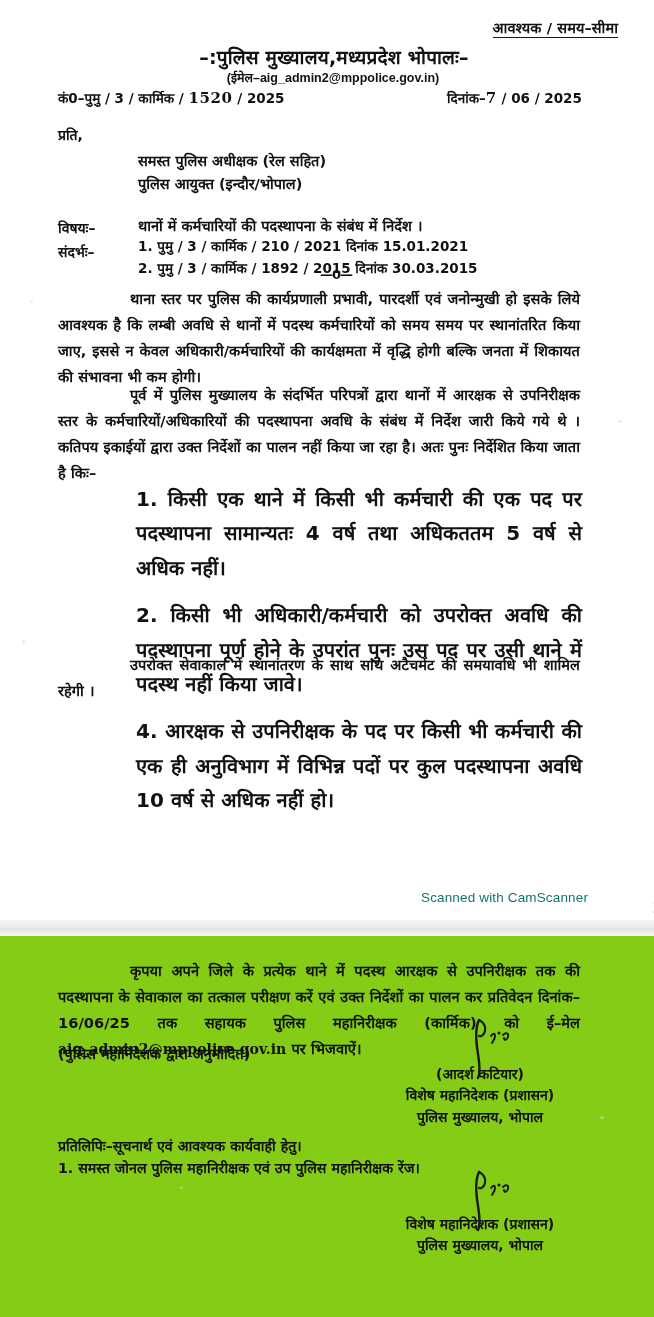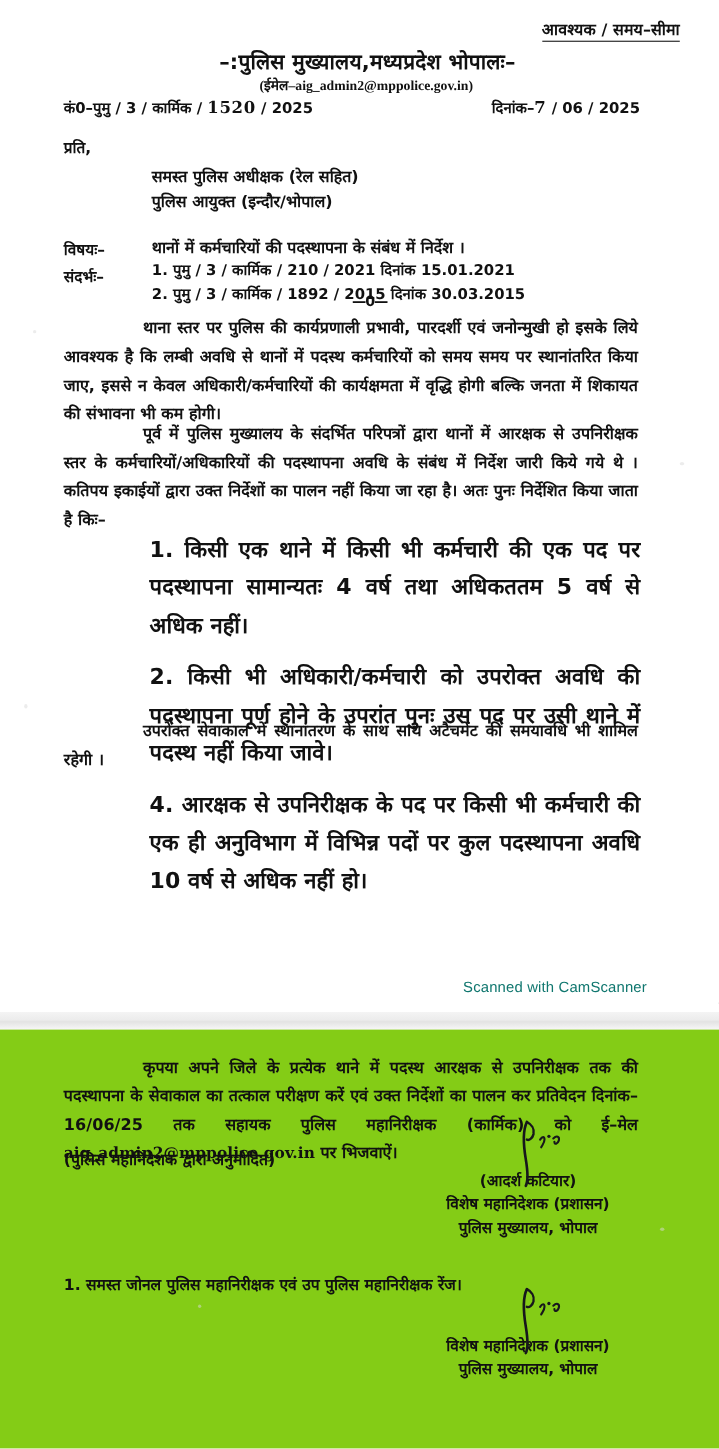--- a/index.html
+++ b/index.html
@@ -25,21 +25,21 @@
   .blk{position:absolute;line-height:1.42;}
 
   
   .top-right{top:18px;right:36px;font-size:14.5px;font-weight:600;letter-spacing:.1px;}
   .top-right .u{border-bottom:1.4px solid #1a1a1a;padding-bottom:1px;}
 
   .org-title{top:44px;left:0;width:654px;text-align:center;font-size:19px;font-weight:700;
              letter-spacing:.2px;padding-left:14px;box-sizing:border-box;}
   .org-email{top:70px;left:0;width:654px;text-align:center;font-size:12.5px;font-weight:700;
              padding-left:12px;box-sizing:border-box;
-             font-family:Liberation Serif, serif;}
+             font-family:Liberation Sans, sans-serif;}
 
   .memo-no{top:88px;left:58px;font-size:13.5px;font-weight:600;}
   .memo-date{top:88px;left:447px;font-size:13.5px;font-weight:600;}
   .hand{font-family:"DejaVu Serif","Liberation Serif",serif;font-weight:700;font-size:15px;
         letter-spacing:.6px;}
 
   .to-label{top:126px;left:58px;font-size:14px;font-weight:600;}
   .addressees{top:150px;left:138px;font-size:14.5px;font-weight:600;line-height:1.62;}
 
   .subj-label{top:216px;left:58px;font-size:14px;font-weight:600;line-height:1.72;}
@@ -177,20 +177,21 @@
             <path d="M56 18 C58 15 60 15 60 18 C60 21 58 23 57 25" stroke="#17171c" stroke-width="1.9" fill="none" stroke-linecap="round"></path>
             <circle cx="64" cy="15" r="1.5" fill="#17171c"></circle>
             <path d="M68 17 C71 14 74 15 73 19 C72 22 69 23 69 20" stroke="#17171c" stroke-width="1.9" fill="none" stroke-linecap="round"></path>
           </svg>
         </div>
         <div>(आदर्श कटियार)</div>
         <div>विशेष महानिदेशक (प्रशासन)</div>
         <div>पुलिस मुख्यालय, भोपाल</div>
       </div>
 
+      <div class="copy-head">प्रतिलिपिः–सूचनार्थ एवं आवश्यक कार्यवाही हेतु।</div>
       <div class="copy-list">
         <div>1. समस्त जोनल पुलिस महानिरीक्षक एवं उप पुलिस महानिरीक्षक रेंज।</div>
       </div>
 
       <div class="sign-block" id="sign2">
         <div class="sig-mark">
           <svg class="sig-svg" width="90" height="62" viewBox="0 0 90 62" style="top:-44px;">
             <path d="M44 2 C40 10 41 24 43 36 C45 48 45 56 43 60" stroke="#17171c" stroke-width="2.4" fill="none" stroke-linecap="round"></path>
             <path d="M44 2 C48 4 51 8 50 13 C49 17 46 19 44 18" stroke="#17171c" stroke-width="2.2" fill="none" stroke-linecap="round"></path>
             <path d="M56 18 C58 15 60 15 60 18 C60 21 58 23 57 25" stroke="#17171c" stroke-width="1.9" fill="none" stroke-linecap="round"></path>

